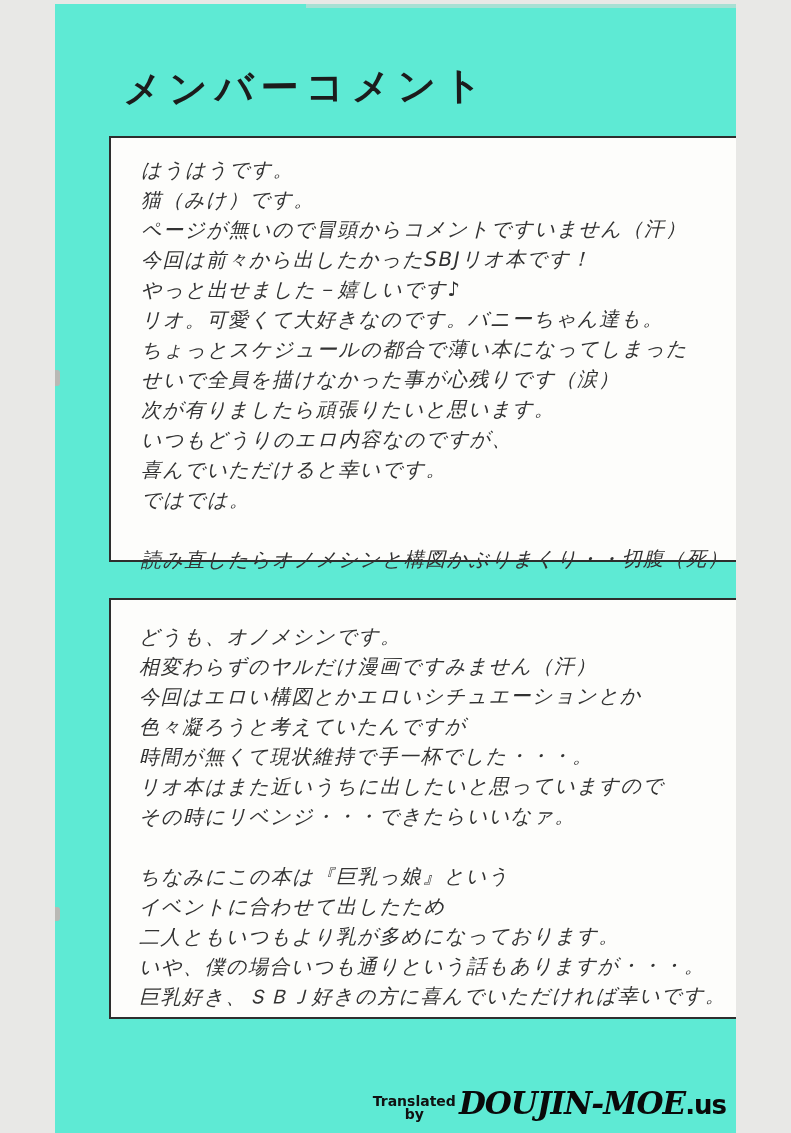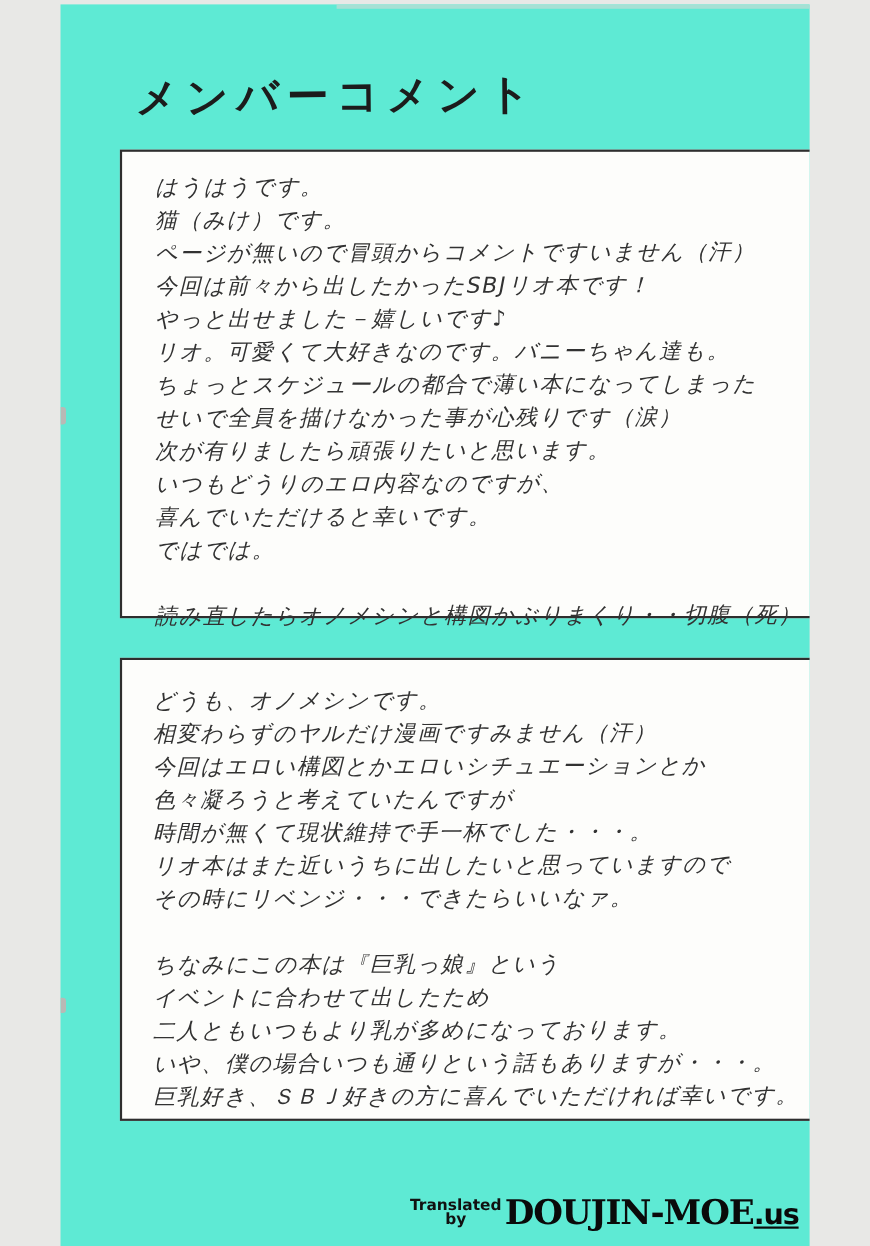--- a/index.html
+++ b/index.html
@@ -55,21 +55,21 @@
     letter-spacing: 1.5px;
     color: #323232;
     white-space: nowrap;
     transform: rotate(-0.15deg);
   }
   .footer-credit {
     position: absolute;
     right: 10px;
     top: 1079px;
     display: flex;
-    align-items: flex-start;
+    align-items: center;
   }
   .translated-by {
     display: flex;
     flex-direction: column;
     align-items: center;
     margin-top: 7px;
     margin-right: 3px;
     font-weight: bold;
     font-size: 14px;
     line-height: 13px;
@@ -78,27 +78,27 @@
   .logo {
     font-family: "DejaVu Serif", serif;
     font-weight: bold;
     font-size: 31px;
     line-height: 40px;
     letter-spacing: 0px;
     color: #0a0a0a;
     white-space: nowrap;
   }
   .logo .logo-main {
+    font-style: italic;
     letter-spacing: -1px;
   }
   .logo .logo-suffix {
     font-family: "DejaVu Sans", sans-serif;
     font-size: 26px;
     letter-spacing: -1px;
-    text-decoration: underline;
   }
   .scan-artifact {
     position: absolute;
     left: 0;
     width: 5px;
     background: #b9b9b5;
     border-radius: 0 3px 3px 0;
   }
   .scan-artifact.a1 { top: 366px; height: 16px; }
   .scan-artifact.a2 { top: 903px; height: 14px; }

